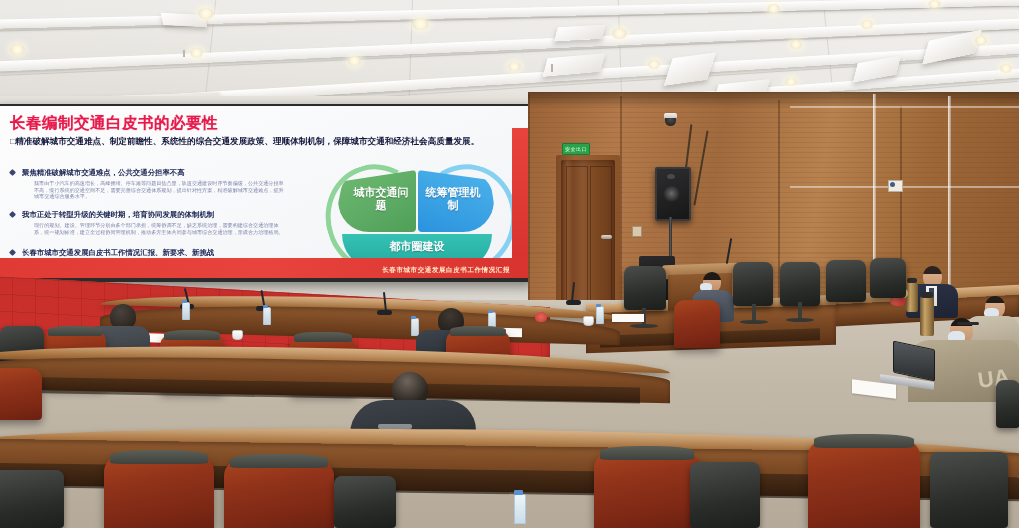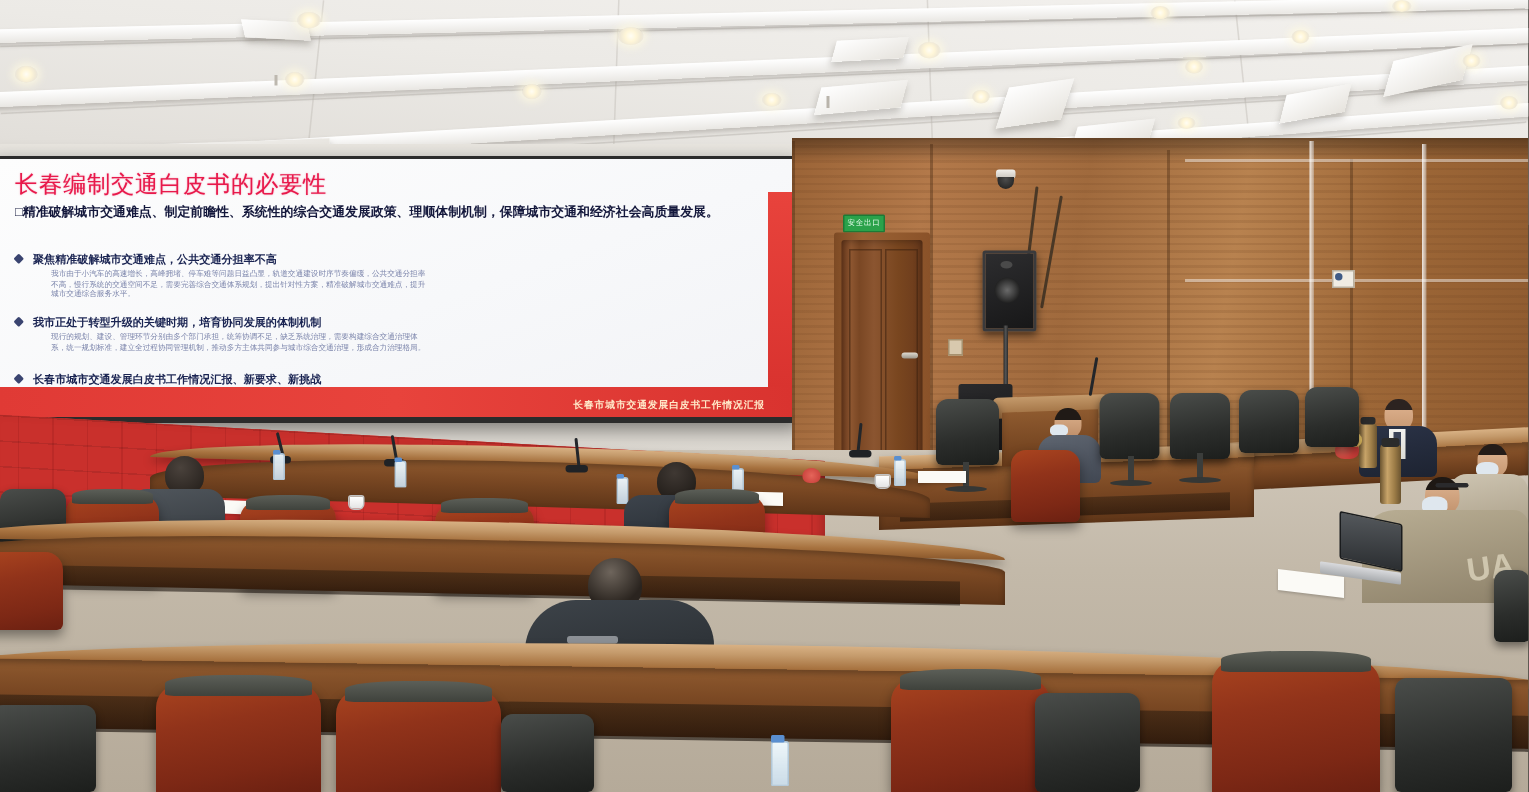--- a/index.html
+++ b/index.html
@@ -43,21 +43,21 @@
     background:#2b2b2b;
     box-shadow:0 4px 12px rgba(0,0,0,.45);
   }
   #screen{
     left:0;top:106px;width:528px;height:172px;
     background:linear-gradient(160deg,#fdfdfd 0%,#f7f8fa 55%,#f2f3f6 100%);
     overflow:hidden;
   }
   #slide-title{
     position:absolute;left:10px;top:7px;
-    color:#e8194b;font-weight:normal;font-size:15.5px;letter-spacing:.5px;
+    color:#e8194b;font-weight:bold;font-size:15.5px;letter-spacing:.5px;
     text-shadow:0 0 1px rgba(232,25,75,.5);
     white-space:nowrap;
   }
   #slide-lead{
     position:absolute;left:10px;top:30px;width:500px;
     color:#14183c;font-size:8.6px;line-height:11px;font-weight:bold;
   }
   .slide-bullet{
     position:absolute;left:22px;color:#1a2452;font-size:7.4px;font-weight:bold;
     white-space:nowrap;
@@ -388,20 +388,33 @@
 
     <div class="slide-bullet" style="top:62px;">聚焦精准破解城市交通难点，公共交通分担率不高</div>
     <div class="slide-body" style="top:74px;">我市由于小汽车的高速增长，高峰拥堵、停车难等问题日益凸显，轨道交通建设时序节奏偏缓，公共交通分担率不高，慢行系统的交通空间不足，需要完善综合交通体系规划，提出针对性方案，精准破解城市交通难点，提升城市交通综合服务水平。</div>
 
     <div class="slide-bullet" style="top:104px;">我市正处于转型升级的关键时期，培育协同发展的体制机制</div>
     <div class="slide-body" style="top:116px;">现行的规划、建设、管理环节分别由多个部门承担，统筹协调不足，缺乏系统治理，需要构建综合交通治理体系，统一规划标准，建立全过程协同管理机制，推动多方主体共同参与城市综合交通治理，形成合力治理格局。</div>
 
     <div class="slide-bullet" style="top:142px;">长春市城市交通发展白皮书工作情况汇报、新要求、新挑战</div>
     <div class="slide-body" style="top:153px;height:16px;overflow:hidden;">当前，我市正处于转型升级的关键时期，深入实施"四大板块"产业空间战略布局，城市空间格局、出行需求结构正在发生深刻变化，对城市交通发展提出了新要求，亟需通过交通白皮书明确未来方向，统筹资源配置，支撑城市交通高质量可持续发展。</div>
 
+    <div id="circle-wrap">
+      <div class="ring-arrow" id="ring-outer-green"></div>
+      <div class="ring-arrow" id="ring-outer-blue"></div>
+      <div class="ring-arrow" id="ring-outer-teal"></div>
+
+      <div class="seg" id="seg-green"></div>
+      <div class="seg" id="seg-blue"></div>
+      <div class="seg" id="seg-teal"></div>
+
+      <div class="seg-label" style="left:34px;top:22px;width:58px;">城市交通问题</div>
+      <div class="seg-label" style="left:106px;top:22px;width:58px;">统筹管理机制</div>
+      <div class="seg-label" style="left:50px;top:76px;width:98px;">都市圈建设</div>
+    </div>
 
     <div id="slide-redcorner"></div>
     <div id="slide-redbar">
       <div id="slide-footer">长春市城市交通发展白皮书工作情况汇报</div>
     </div>
   </div>
 
   <div id="woodwall" class="abs"></div>
   <div id="woodwall-top-shadow" class="abs"></div>
 

